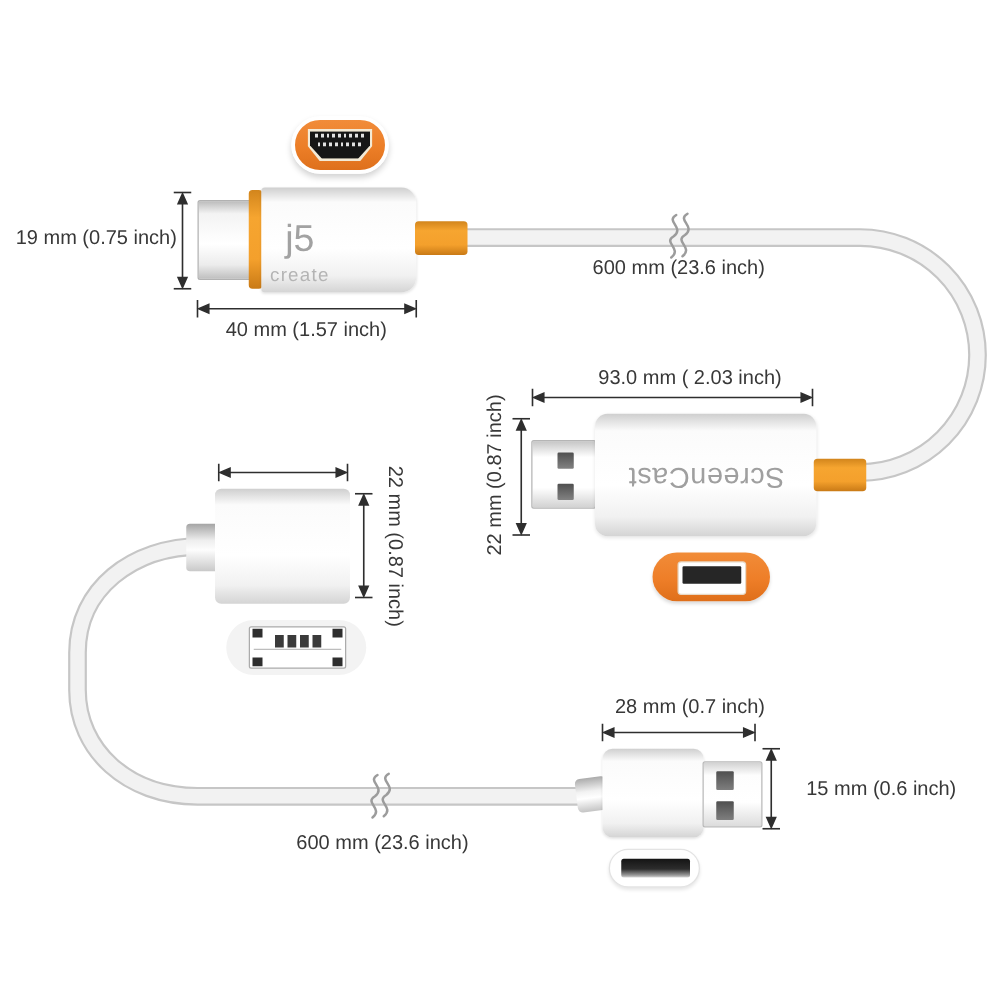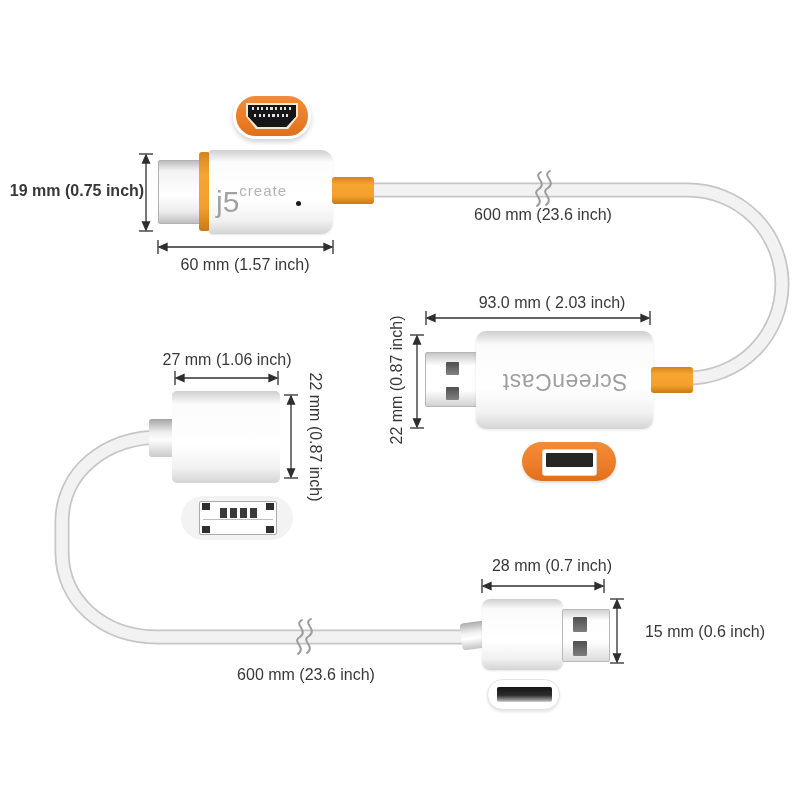--- a/index.html
+++ b/index.html
@@ -41,21 +41,21 @@
   }
   .pin-row{position:absolute;height:3px;background:repeating-linear-gradient(90deg,#e0e0e0 0 2.2px,transparent 2.2px 4.6px);}
   
   .dongle-plug{
     left:158px;top:160px;width:44px;height:64px;border:1px solid #b1b1b1;border-radius:2px;
     background:linear-gradient(180deg,#bcbcbc 0%,#f3f3f3 16%,#ffffff 55%,#ececec 82%,#bfbfbf 100%);
   }
   .dongle-ring{left:199px;top:152px;width:11px;height:79px;}
   .dongle-body{left:209px;top:150px;width:124px;height:84px;border-radius:3px 12px 12px 3px;box-shadow:0 1px 2px rgba(0,0,0,.10);}
   .dongle-relief{left:332px;top:177px;width:42px;height:27px;}
-  .logo{left:216px;top:182px;height:40px;display:flex;align-items:flex-start;}
+  .logo{left:216px;top:172px;height:40px;display:flex;align-items:center;flex-direction:column;}
   .logo-j5{font-size:30px;color:#a2a2a2;line-height:40px;}
   .logo-create{font-size:15px;color:#b4b4b4;letter-spacing:1px;}
   .logo-dot{width:5px;height:5px;border-radius:50%;background:#1a1a1a;margin-left:9px;align-self:center;margin-top:2px;}
   
   .sc-plug{
     left:425px;top:352px;width:52px;height:55px;border:1px solid #b5b5b5;border-radius:2px;
     background:linear-gradient(180deg,#c6c6c6 0%,#ffffff 24%,#ffffff 70%,#d2d2d2 100%);
   }
   .sc-contact{position:absolute;width:13px;height:13px;border-radius:1px;background:linear-gradient(180deg,#4f4f4f,#828282);}
   .sc-body{left:476px;top:331px;width:177px;height:98px;border-radius:10px;box-shadow:0 1px 3px rgba(0,0,0,.10);}
@@ -229,24 +229,23 @@
         <polygon points="603,586 595,582.5 595,589.5"></polygon>
 
       <line x1="610" y1="599" x2="624" y2="599"></line>
         <line x1="610" y1="663" x2="624" y2="663"></line>
       <line x1="617" y1="607" x2="617" y2="655"></line>
       <polygon points="617,600 613.5,608 620.5,608"></polygon>
         <polygon points="617,662 613.5,654 620.5,654"></polygon>
     </g>
   </svg>
 
-  <div class="dim" style="left:7px;top:182px;width:140px;font-weight:bold;">19 mm (0.75 inch)</div>
-  <div class="dim" style="left:175px;top:256px;width:140px;">60 mm (1.57 inch)</div>
+  <div class="dim" style="left:7px;top:182px;width:140px;">19 mm (0.75 inch)</div>
+  <div class="dim" style="left:175px;top:256px;width:140px;">40 mm (1.57 inch)</div>
   <div class="dim" style="left:468px;top:206px;width:150px;">600 mm (23.6 inch)</div>
   <div class="dim" style="left:472px;top:294px;width:160px;">93.0 mm ( 2.03 inch)</div>
   <div class="dim rot-ccw" style="left:322px;top:371px;width:150px;">22 mm (0.87 inch)</div>
-  <div class="dim" style="left:152px;top:351px;width:150px;">27 mm (1.06 inch)</div>
   <div class="dim rot-cw" style="left:240px;top:428px;width:150px;">22 mm (0.87 inch)</div>
   <div class="dim" style="left:482px;top:557px;width:140px;">28 mm (0.7 inch)</div>
   <div class="dim" style="left:630px;top:623px;width:150px;text-align:center;">15 mm (0.6 inch)</div>
   <div class="dim" style="left:231px;top:666px;width:150px;">600 mm (23.6 inch)</div>
 
 </div>
 
 </body></html>

